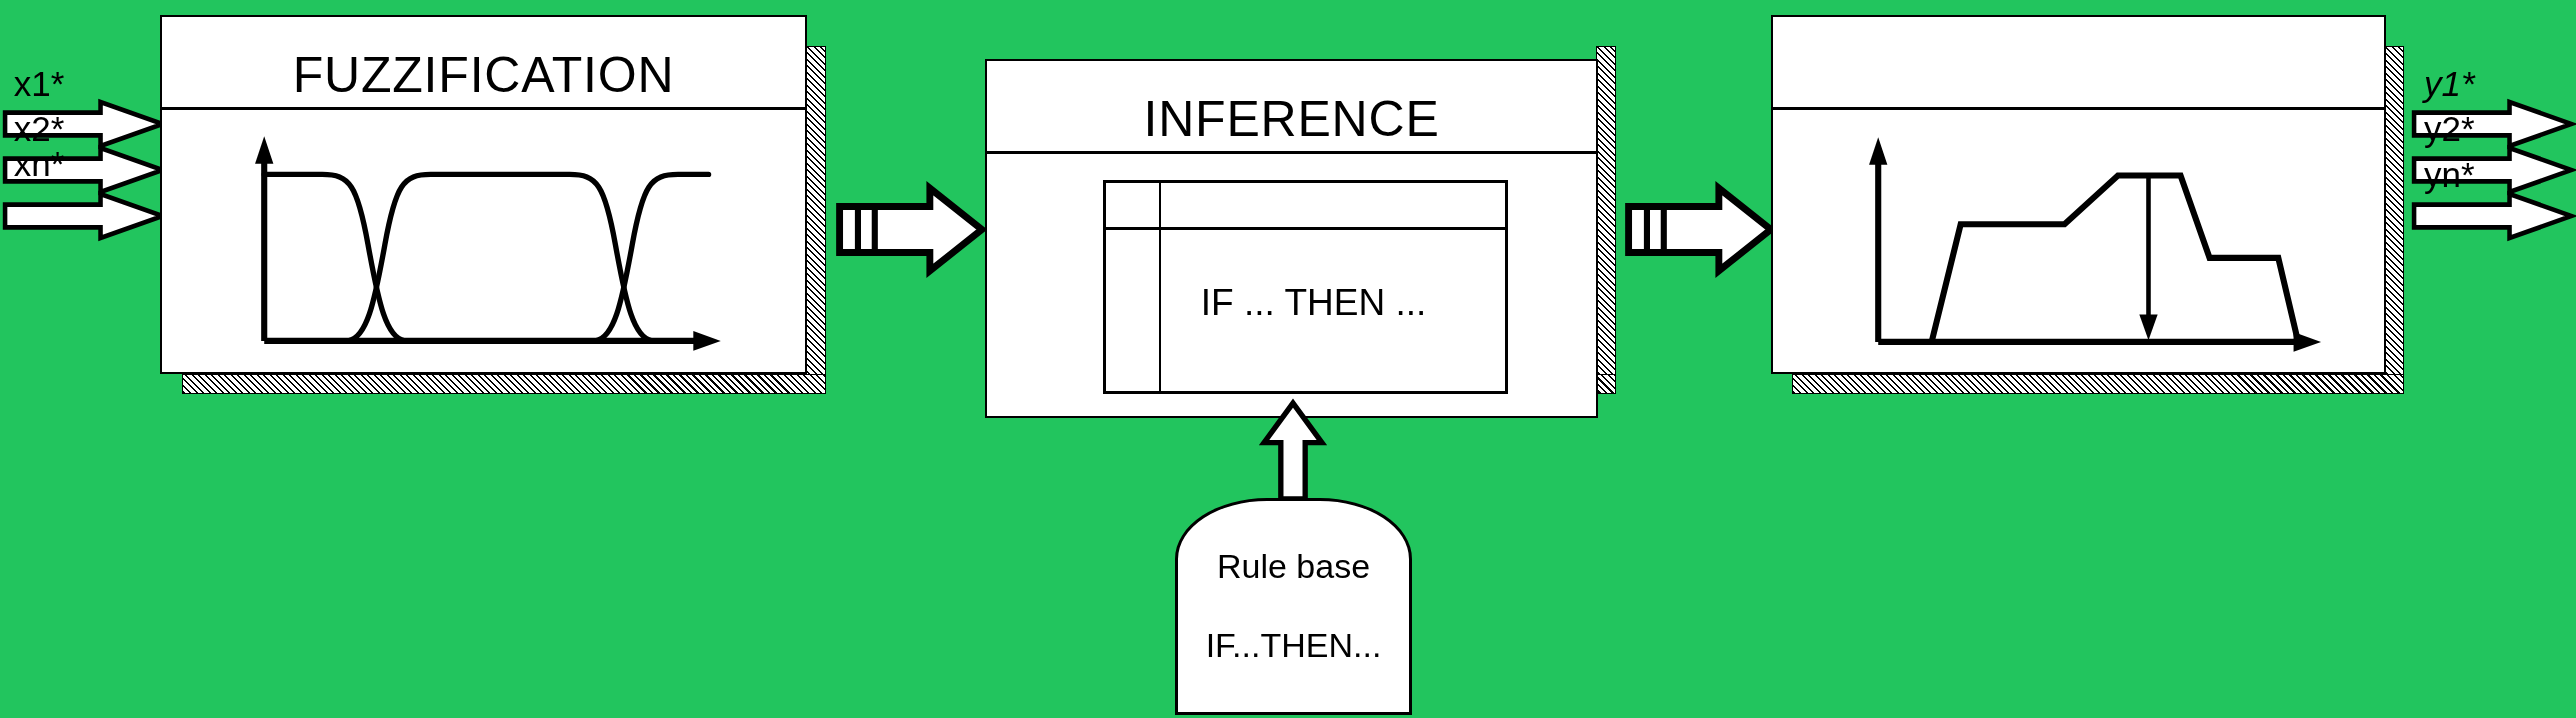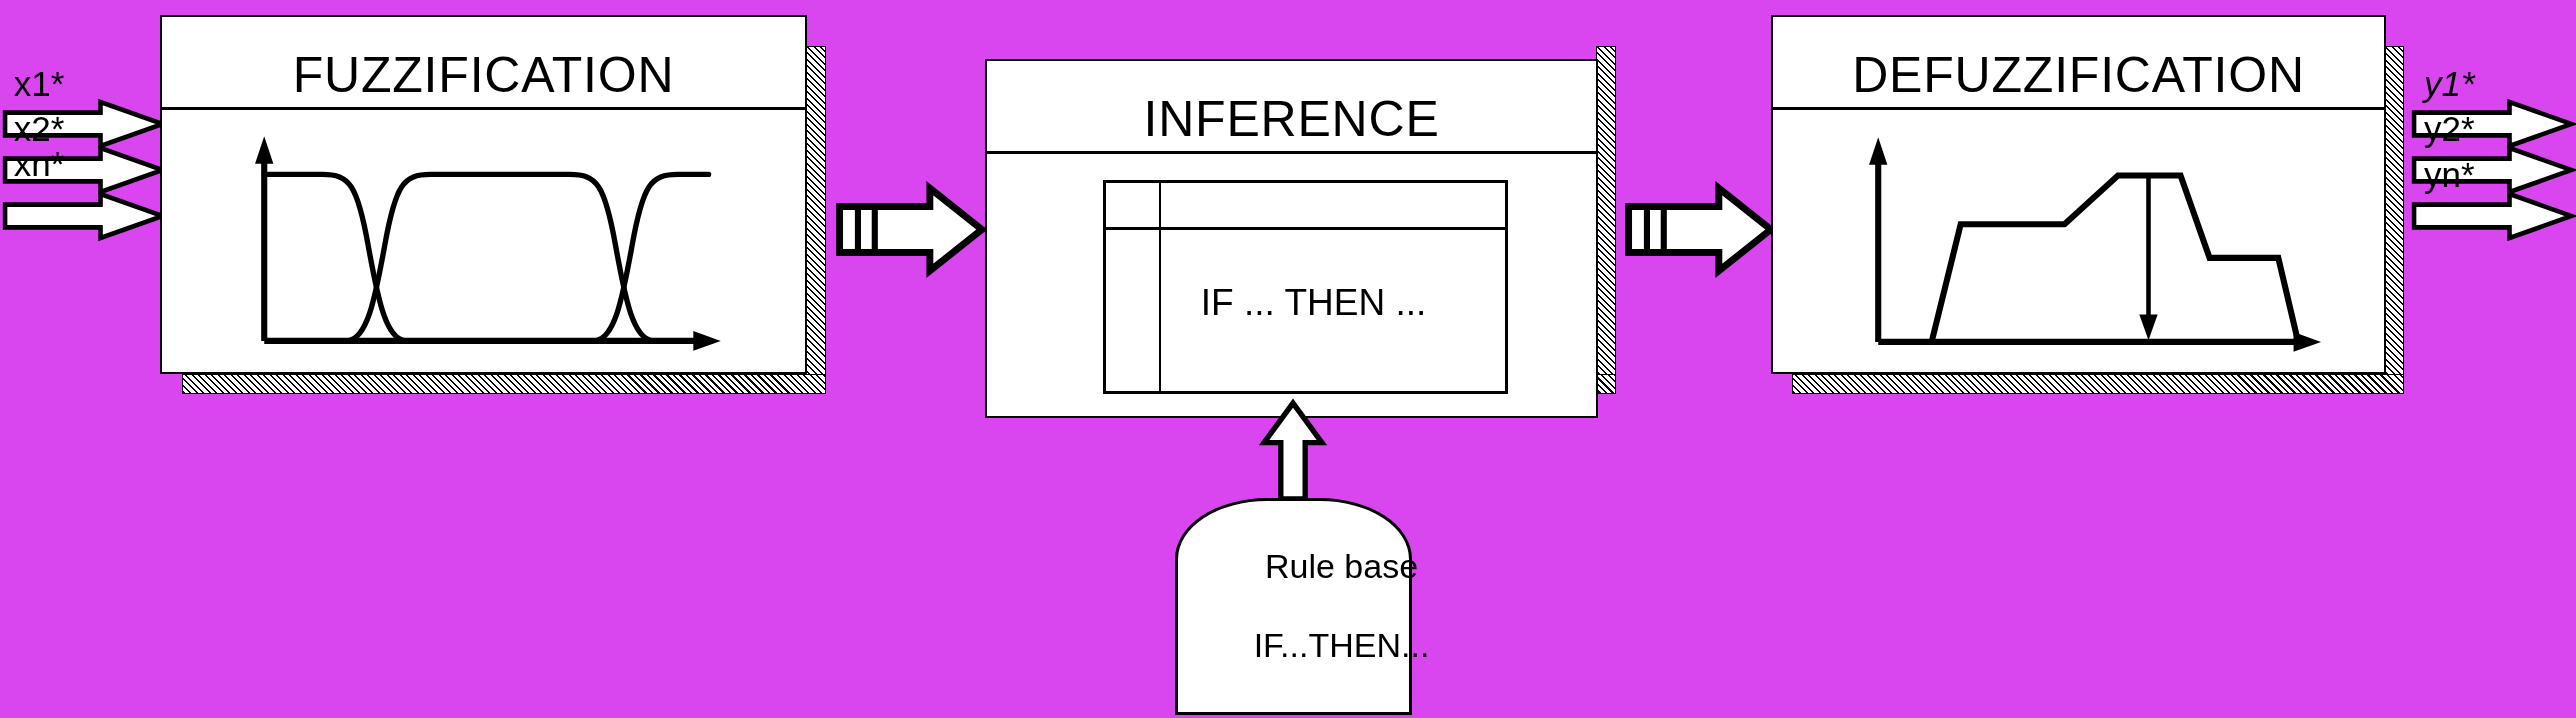--- a/index.html
+++ b/index.html
@@ -4,21 +4,21 @@
 <style>
   html,body{margin:0;padding:0;background:#ffffff;}
   body{
     font-family:"Liberation Sans","DejaVu Sans",sans-serif;
     color:#000;
   }
   #stage{
     position:relative;
     width:2576px;
     height:719px;
-    background:#d946ef;
+    background:#22c55e;
     overflow:hidden;
   }
   .abs{position:absolute;}
 
   
   .io-label{
     position:absolute;
     font-size:35px;
     letter-spacing:0px;
     white-space:nowrap;
@@ -31,21 +31,20 @@
     font-size:50px;
     letter-spacing:0.8px;
     white-space:nowrap;
   }
   .rule-text{
     position:absolute;
     width:100%;
     text-align:center;
     font-size:34px;
     white-space:nowrap;
-    padding-left:48px;
   }
   .inf-text{
     position:absolute;
     width:100%;
     text-align:center;
     font-size:37px;
     white-space:nowrap;
   }
 
   
@@ -184,21 +183,20 @@
   <svg class="abs" style="left:1624px; top:182px;" width="153" height="95" viewBox="0 0 200 124">
     <polygon points="6,32 124,32 124,8 192,62 124,116 124,92 6,92" fill="#fff" stroke="#000" stroke-width="9" stroke-linejoin="miter"></polygon>
     <line x1="30" y1="34" x2="30" y2="90" stroke="#000" stroke-width="8"></line>
     <line x1="52" y1="34" x2="52" y2="90" stroke="#000" stroke-width="8"></line>
   </svg>
 
   <div class="shadow-right" style="left:2384px; top:46px; width:20px; height:347px;"></div>
   <div class="shadow-bottom" style="left:1792px; top:374px; width:612px; height:20px;"></div>
 
   <div class="proc-box" style="left:1771px; top:15.3px; width:615px; height:359px;">
-    <div class="box-title" style="top:29px;">DEFUZZIFICATION</div>
     <div class="proc-divider" style="top:90px;"></div>
 
     <svg class="abs" style="left:93px; top:114px;" width="481" height="237" viewBox="0 0 630 310">
 
       <g>
         <line x1="16" y1="38" x2="16" y2="276" class="stroke" stroke-width="8"></line>
         <polygon points="16,8 4,44 28,44" fill="#000"></polygon>
       </g>
 
       <g>

